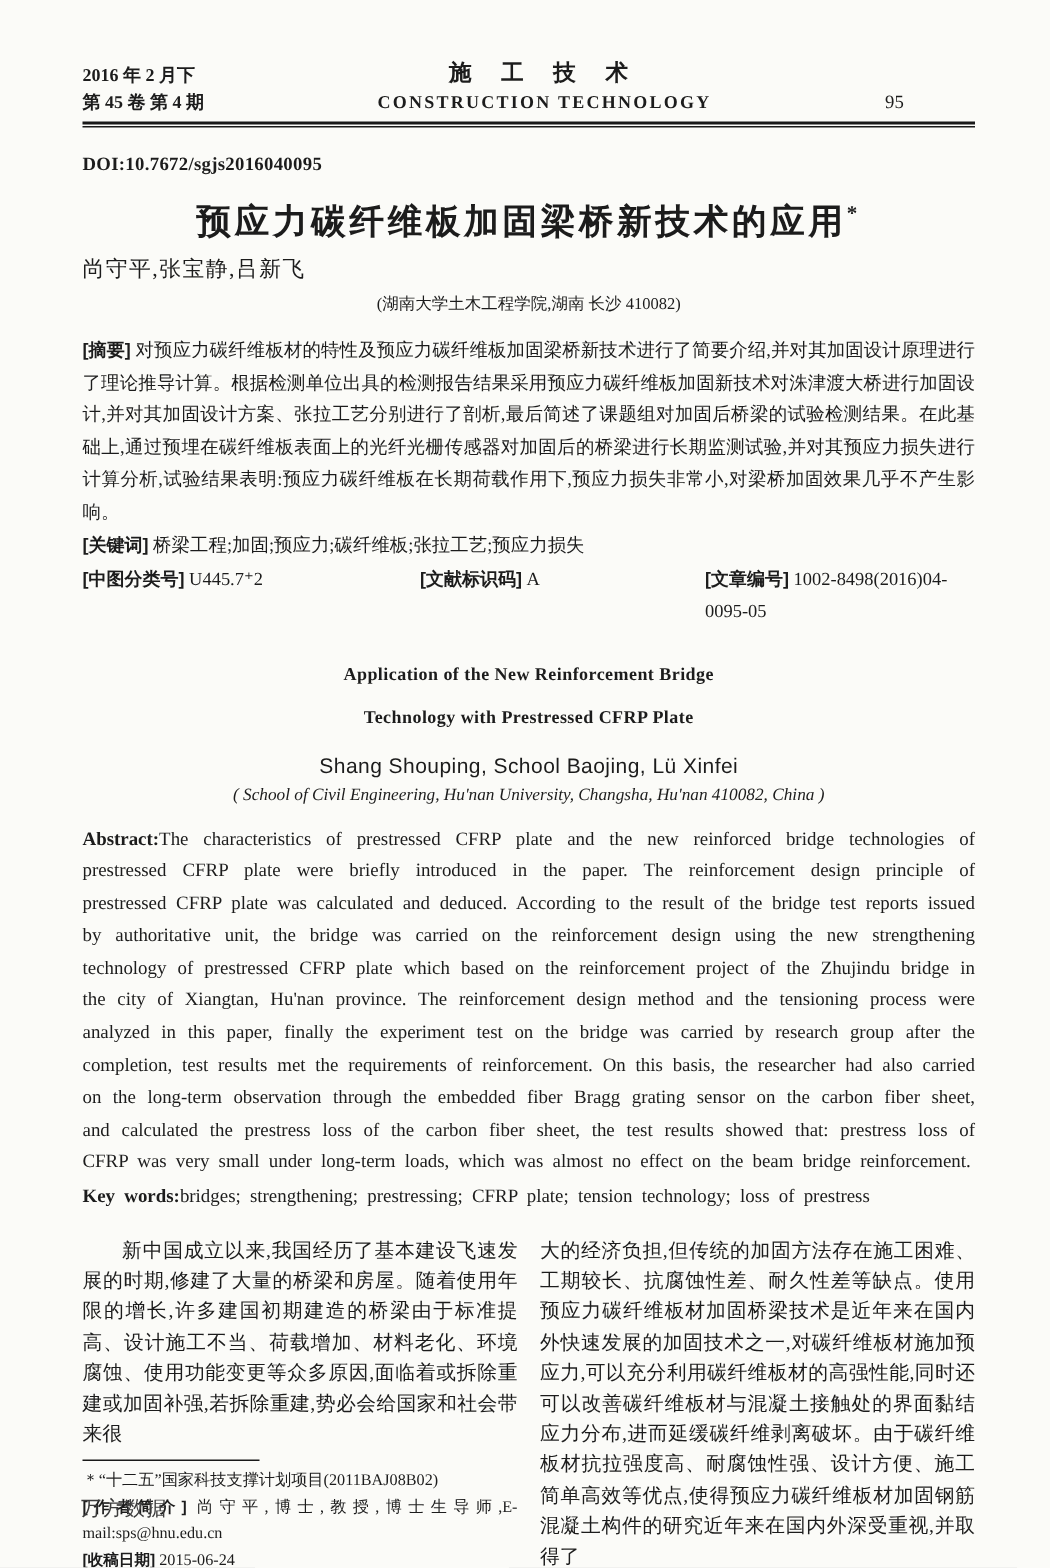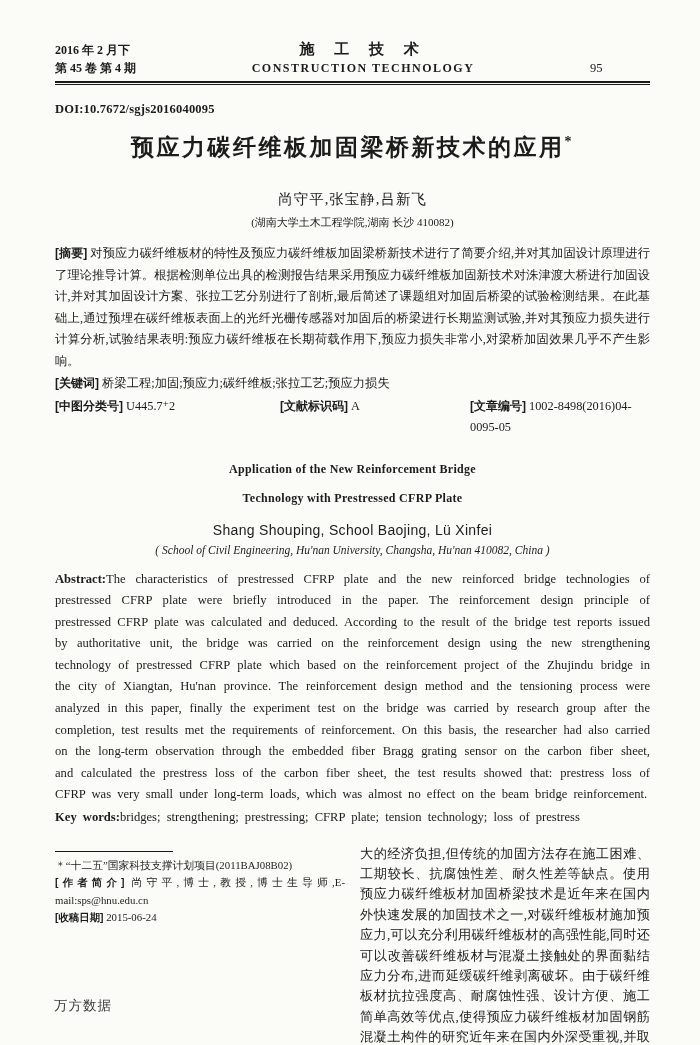--- a/index.html
+++ b/index.html
@@ -20,21 +20,21 @@
   .hdr-left { font-size: 12px; font-weight: bold; line-height: 18px; white-space: nowrap; }
   .hdr-center { text-align: center; flex: 1; }
   .hdr-journal-cn { font-size: 15px; font-weight: bold; letter-spacing: 8px; line-height: 19px; }
   .hdr-journal-en { font-size: 12px; font-weight: bold; letter-spacing: 1.5px; line-height: 18px; }
   .hdr-page { font-size: 12.5px; line-height: 18px; width: 60px; text-align: left; }
   .double-rule { margin-top: 4px; height: 4px; border-top: 2.4px solid #191919; border-bottom: 1.3px solid #191919; }
   .doi-line { margin-top: 17px; font-size: 12.5px; font-weight: bold; letter-spacing: .2px; }
   
   .cn-title { margin-top: 15px; text-align: center; font-size: 23px; font-weight: bold; letter-spacing: 2.5px; }
   .cn-title sup { font-size: 14px; }
-  .cn-authors { margin-top: 27px; text-align: center; font-size: 14.5px; letter-spacing: 1px; }
+  .cn-authors { margin-top: 7px; text-align: left; font-size: 14.5px; letter-spacing: 1px; }
   .cn-affil { margin-top: 6px; text-align: center; font-size: 11px; }
   
   .abs-cn { margin-top: 13px; font-size: 12.3px; line-height: 21.5px; text-align: justify; }
   .lbl { font-weight: bold; font-family: "Liberation Sans", "DejaVu Sans", sans-serif; font-size: 12px; }
   .kw-line { font-size: 12.3px; line-height: 21.5px; margin-top: 1px; }
   .clc-line { display: flex; font-size: 12.3px; line-height: 21.5px; margin-top: 1px; }
   .clc-a { width: 225px; } .clc-b { width: 190px; } .clc-c { flex: 1; }
   
   .en-title { margin-top: 16px; text-align: center; font-weight: bold; font-size: 12px; line-height: 29px; letter-spacing: .3px; }
   .en-authors { margin-top: 9px; text-align: center; font-size: 14px; font-family: "Liberation Sans", "DejaVu Sans", sans-serif; letter-spacing: .3px; }
@@ -95,20 +95,21 @@
     <div>Application of the New Reinforcement Bridge</div>
     <div>Technology with Prestressed CFRP Plate</div>
   </div>
   <div class="en-authors">Shang Shouping, School Baojing, Lü Xinfei</div>
   <div class="en-affil">( School of Civil Engineering, Hu'nan University, Changsha, Hu'nan  410082, China )</div>
   <div class="en-abstract"><span class="en-lbl">Abstract:</span><span>The characteristics of prestressed CFRP plate and the new reinforced bridge technologies of prestressed CFRP plate were briefly introduced in the paper. The reinforcement design principle of prestressed CFRP plate was calculated and deduced. According to the result of the bridge test reports issued by authoritative unit, the bridge was carried on the reinforcement design using the new strengthening technology of prestressed CFRP plate which based on the reinforcement project of the Zhujindu bridge in the city of Xiangtan, Hu'nan province. The reinforcement design method and the tensioning process were analyzed in this paper, finally the experiment test on the bridge was carried by research group after the completion, test results met the requirements of reinforcement. On this basis, the researcher had also carried on the long-term observation through the embedded fiber Bragg grating sensor on the carbon fiber sheet, and calculated the prestress loss of the carbon fiber sheet, the test results showed that: prestress loss of CFRP was very small under long-term loads, which was almost no effect on the beam bridge reinforcement.</span></div>
   <div class="en-keywords"><span class="en-lbl">Key words:</span><span>bridges; strengthening; prestressing; CFRP plate; tension technology; loss of prestress</span></div>
 
   <div class="body-cols">
     <div class="col col-left">
+      <p>新中国成立以来,我国经历了基本建设飞速发展的时期,修建了大量的桥梁和房屋。随着使用年限的增长,许多建国初期建造的桥梁由于标准提高、设计施工不当、荷载增加、材料老化、环境腐蚀、使用功能变更等众多原因,面临着或拆除重建或加固补强,若拆除重建,势必会给国家和社会带来很</p>
       <div class="footnote">
         <div class="fn-rule"></div>
         <div>＊“十二五”国家科技支撑计划项目(2011BAJ08B02)</div>
         <div><span class="fn-lbl">[作者简介]</span><span> 尚守平,博士,教授,博士生导师,E-mail:sps@hnu.edu.cn</span></div>
         <div><span class="fn-lbl">[收稿日期]</span><span> 2015-06-24</span></div>
       </div>
     </div>
     <div class="col col-right">
       <p>大的经济负担,但传统的加固方法存在施工困难、工期较长、抗腐蚀性差、耐久性差等缺点。使用预应力碳纤维板材加固桥梁技术是近年来在国内外快速发展的加固技术之一,对碳纤维板材施加预应力,可以充分利用碳纤维板材的高强性能,同时还可以改善碳纤维板材与混凝土接触处的界面黏结应力分布,进而延缓碳纤维剥离破坏。由于碳纤维板材抗拉强度高、耐腐蚀性强、设计方便、施工简单高效等优点,使得预应力碳纤维板材加固钢筋混凝土构件的研究近年来在国内外深受重视,并取得了</p>
     </div>

